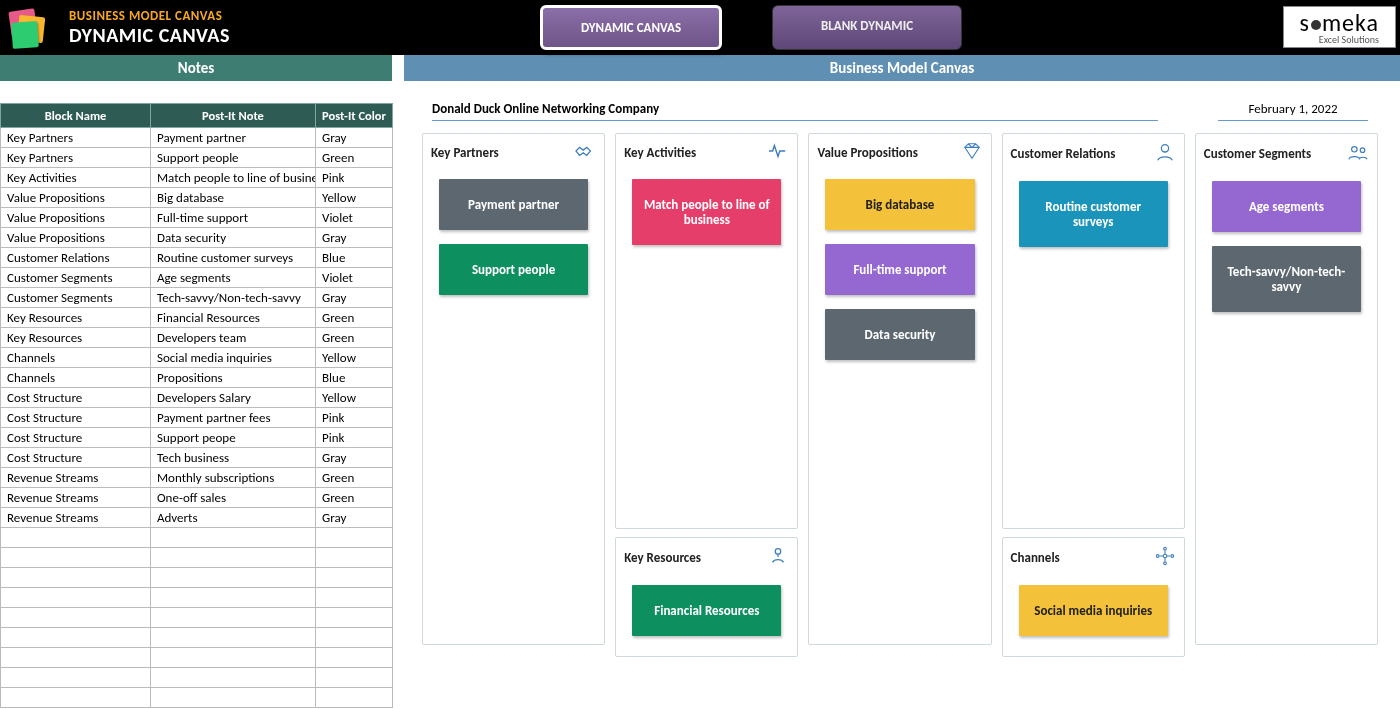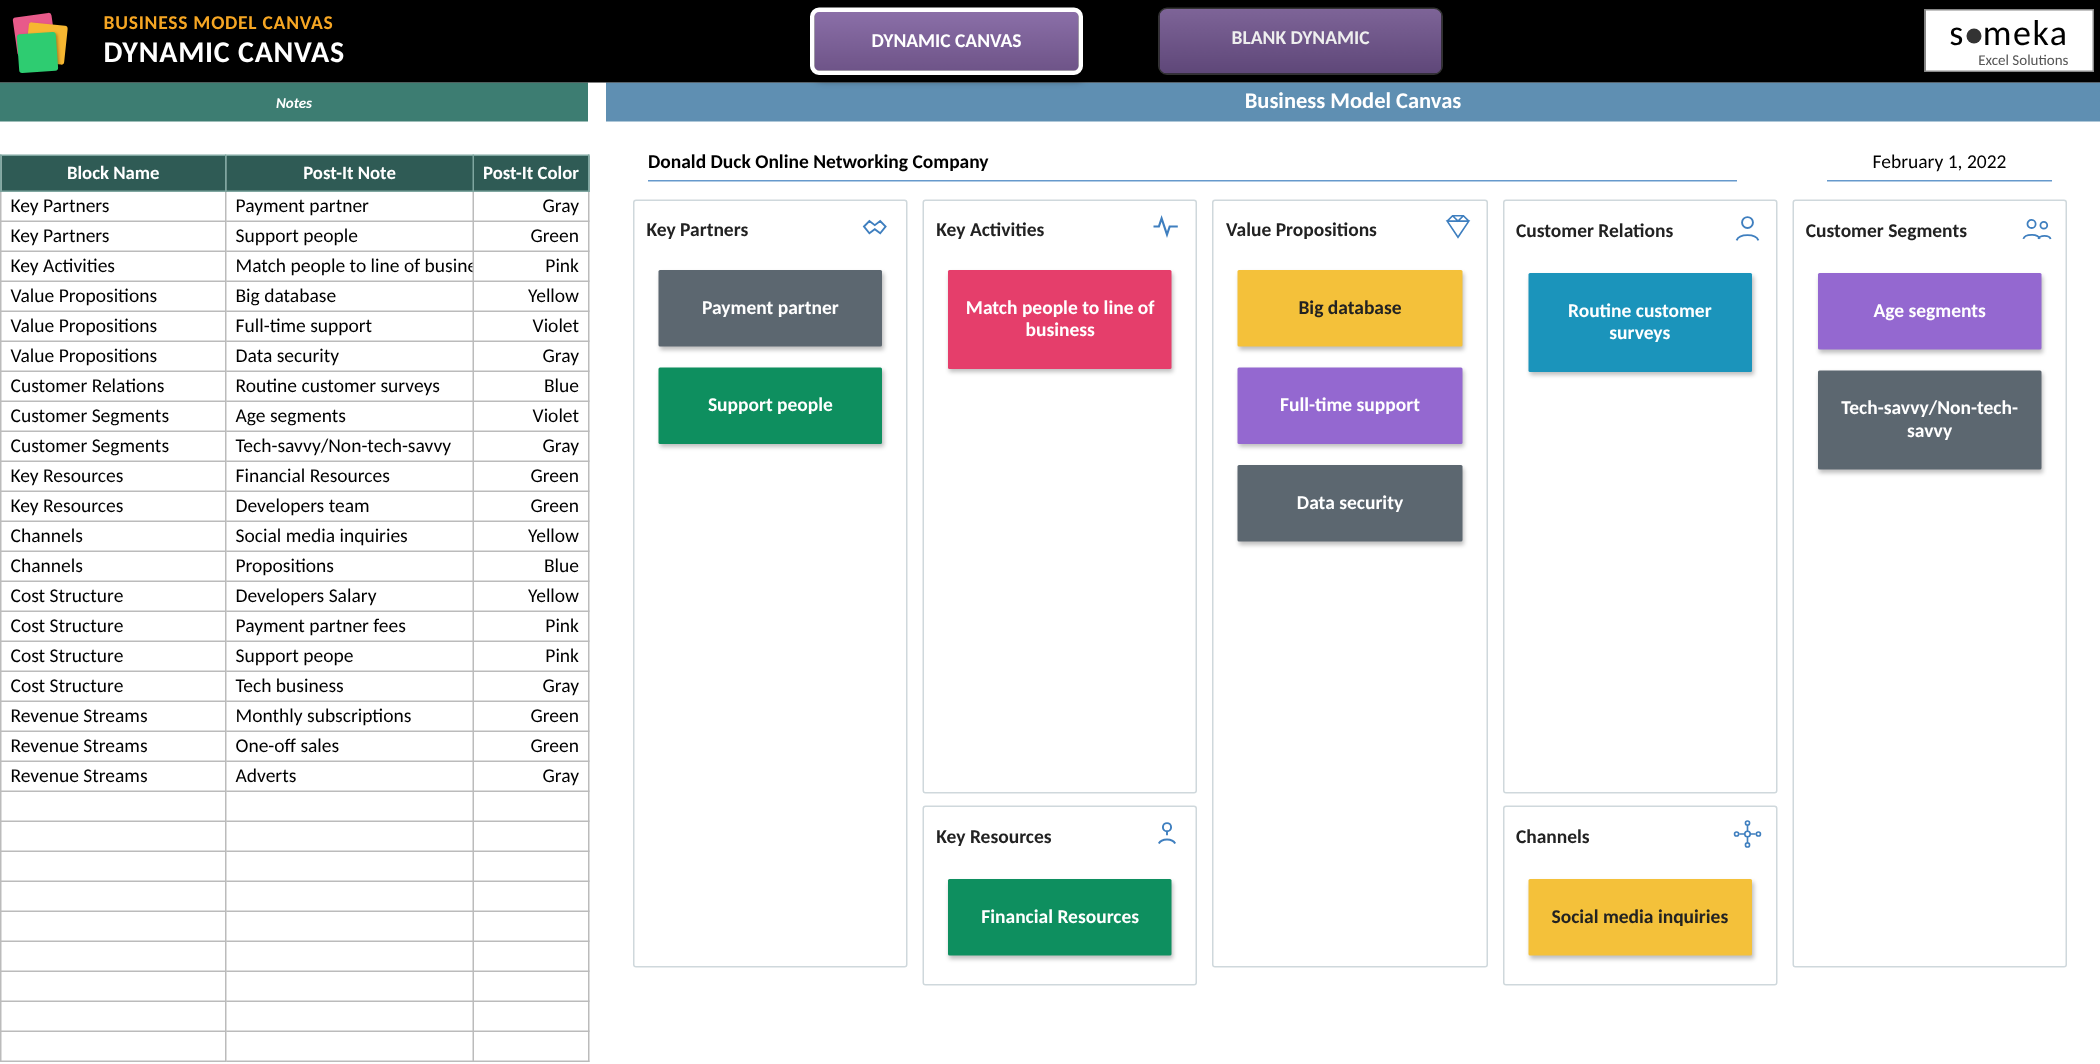--- a/index.html
+++ b/index.html
@@ -80,22 +80,21 @@
   .brand-logo { font-size:24px; font-weight:400; letter-spacing:1px; }
   .brand-logo .dot { display:inline-block; width:10px; height:10px; border-radius:50%; background:#333; vertical-align:middle; margin:0 1px;}
   .brand-sub { font-size:10px; color:#555; }
 
   
   .section-headers { display:flex; }
   .sh-notes {
     width:392px; height:26px;
     background:#3d7d72; color:#fff; font-weight:700;
     display:flex; align-items:center; justify-content:center;
-    font-size:10px;
-    font-style:italic;
+    font-size:15px;
   }
   .sh-gap { width:12px; background:#fff; }
   .sh-canvas {
     flex:1; height:26px;
     background:#5f8fb2; color:#fff; font-weight:700;
     display:flex; align-items:center; justify-content:center;
     font-size:15px;
   }
 
   
@@ -122,21 +121,21 @@
   table.notes td {
     border:1px solid #bbb;
     padding:2px 6px;
     height:20px;
     white-space:nowrap;
     overflow:hidden;
   }
   .col-block { width:150px; }
   .col-note  { width:165px; }
   .col-color { width:77px; text-align:center;}
-  td.c-center { text-align:right; }
+  td.c-center { text-align:left; }
 
   
   .canvas-pane {
     flex:1;
     padding:20px 22px 0 30px;
     position:relative;
   }
   .canvas-top { display:flex; justify-content:flex-start; padding:0 10px 6px 10px; margin-bottom:4px; }
   .canvas-title { font-weight:700; font-size:13px; border-bottom:1px solid #6699cc; padding-bottom:4px; flex:1; margin-right:60px;}
   .canvas-date  { font-weight:400; font-size:13px; border-bottom:1px solid #6699cc; padding-bottom:4px; width:150px; text-align:center;}

